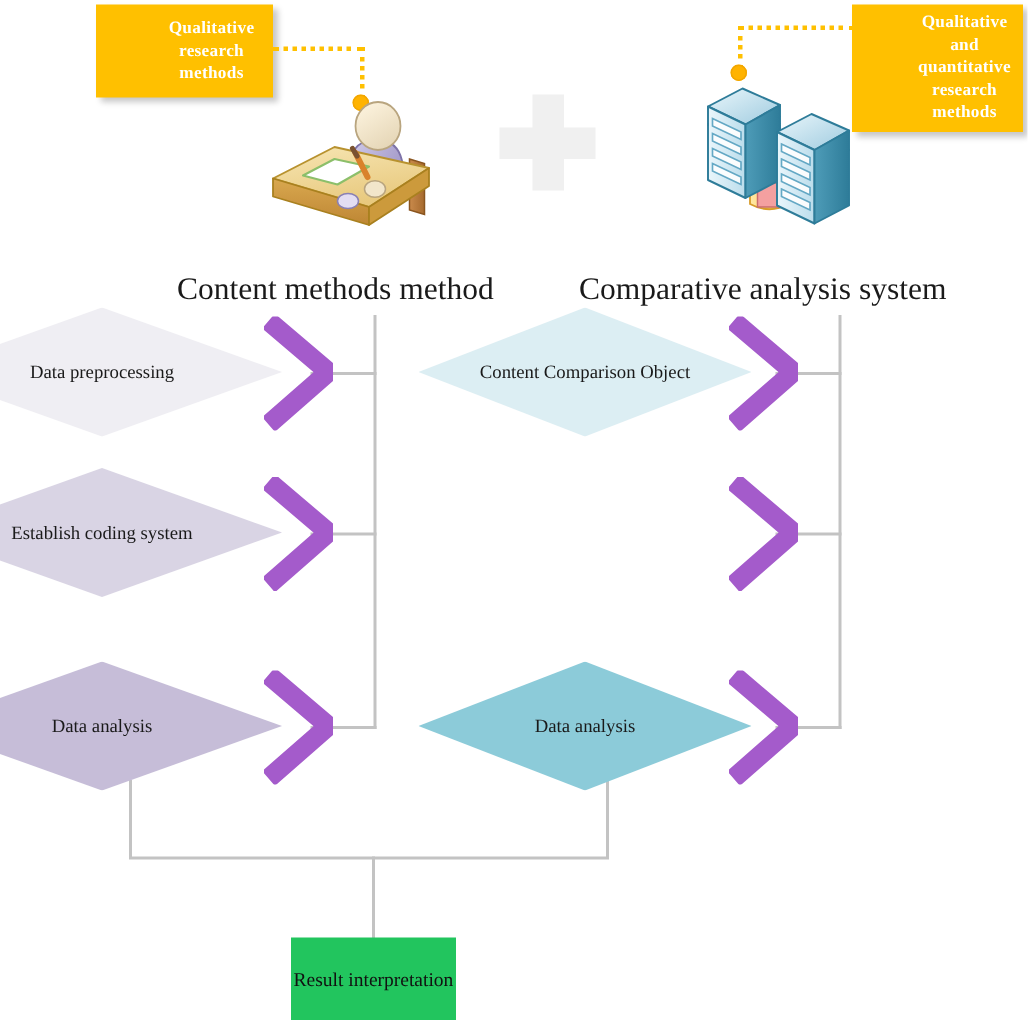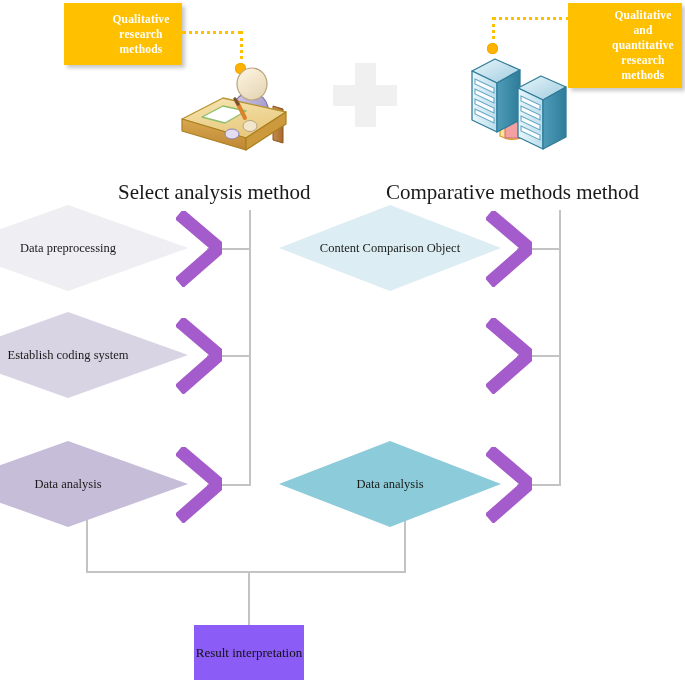--- a/index.html
+++ b/index.html
@@ -48,21 +48,21 @@
         display:flex;align-items:center;justify-content:center;
         text-align:center;font-size:12.5px;color:#1a1a1a;line-height:15px;
         padding:0 12px;box-sizing:border-box;}
 
   
   .chevron{position:absolute;}
   .chevron svg{display:block;}
 
   
   #result-box{position:absolute;left:194px;top:625px;width:110px;height:55px;
-      background:#8b5cf6;display:flex;align-items:center;justify-content:center;
+      background:#22c55e;display:flex;align-items:center;justify-content:center;
       text-align:center;font-size:13px;line-height:16px;color:#111;}
 
   
   .illus{position:absolute;}
 </style>
 </head>
 <body>
 
 <div class="stage">
 
@@ -177,22 +177,22 @@
       <path d="M81 52 L104 39 L104 89 L81 101 z" fill="url(#gBldSideA)" stroke="#2E7C99" stroke-width="1.3" stroke-linejoin="round"></path>
       <g stroke="#5BA3C1" stroke-width="1.1" fill="#FFFFFF" opacity="0.92">
         <path d="M59 48 L78 57 L78 62 L59 53 z"></path>
         <path d="M59 58 L78 67 L78 72 L59 63 z"></path>
         <path d="M59 68 L78 77 L78 82 L59 73 z"></path>
         <path d="M59 78 L78 87 L78 92 L59 83 z"></path>
       </g>
     </svg>
   </div>
 
-  <div class="col-title" id="title-content">Select analysis method</div>
-  <div class="col-title" id="title-comparative">Comparative methods method</div>
+  <div class="col-title" id="title-content">Content methods method</div>
+  <div class="col-title" id="title-comparative">Comparative analysis system</div>
 
   <div class="line line-v" style="left:249px;top:210px;height:276px;"></div>
   <div class="line line-h" style="left:207px;top:248px;width:44px;"></div>
   <div class="line line-h" style="left:207px;top:355px;width:44px;"></div>
   <div class="line line-h" style="left:207px;top:484px;width:44px;"></div>
 
   <div class="line line-v" style="left:559px;top:210px;height:276px;"></div>
   <div class="line line-h" style="left:517px;top:248px;width:44px;"></div>
   <div class="line line-h" style="left:517px;top:355px;width:44px;"></div>
   <div class="line line-h" style="left:517px;top:484px;width:44px;"></div>

